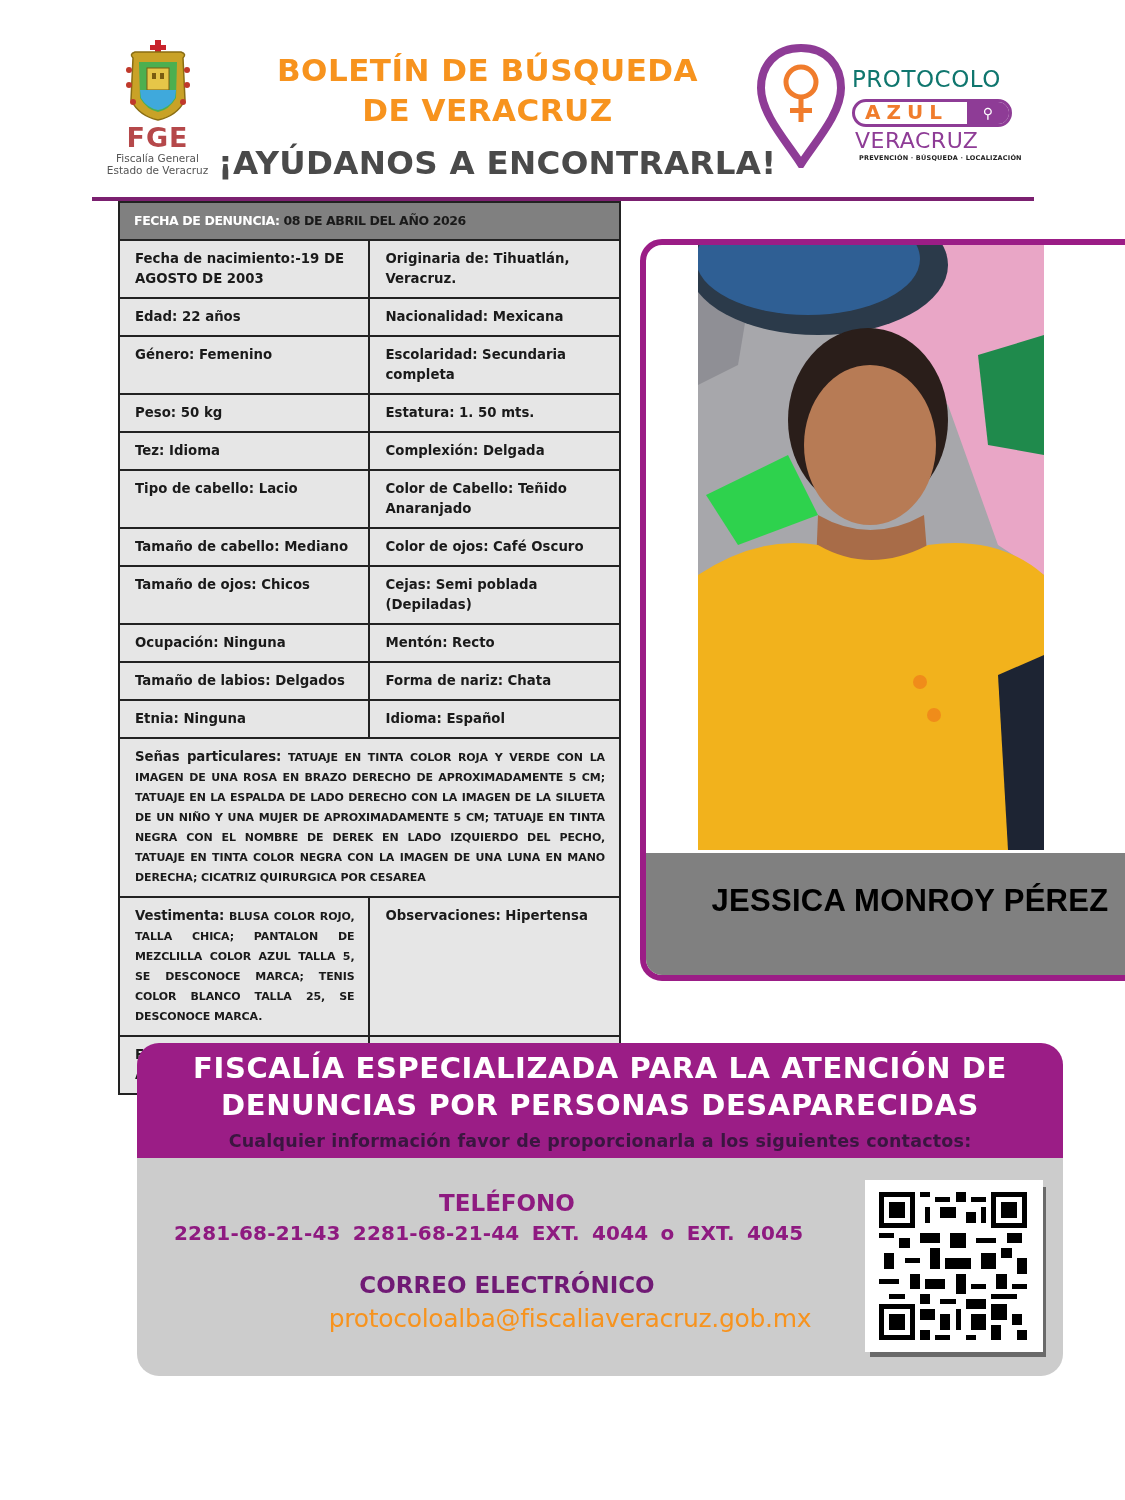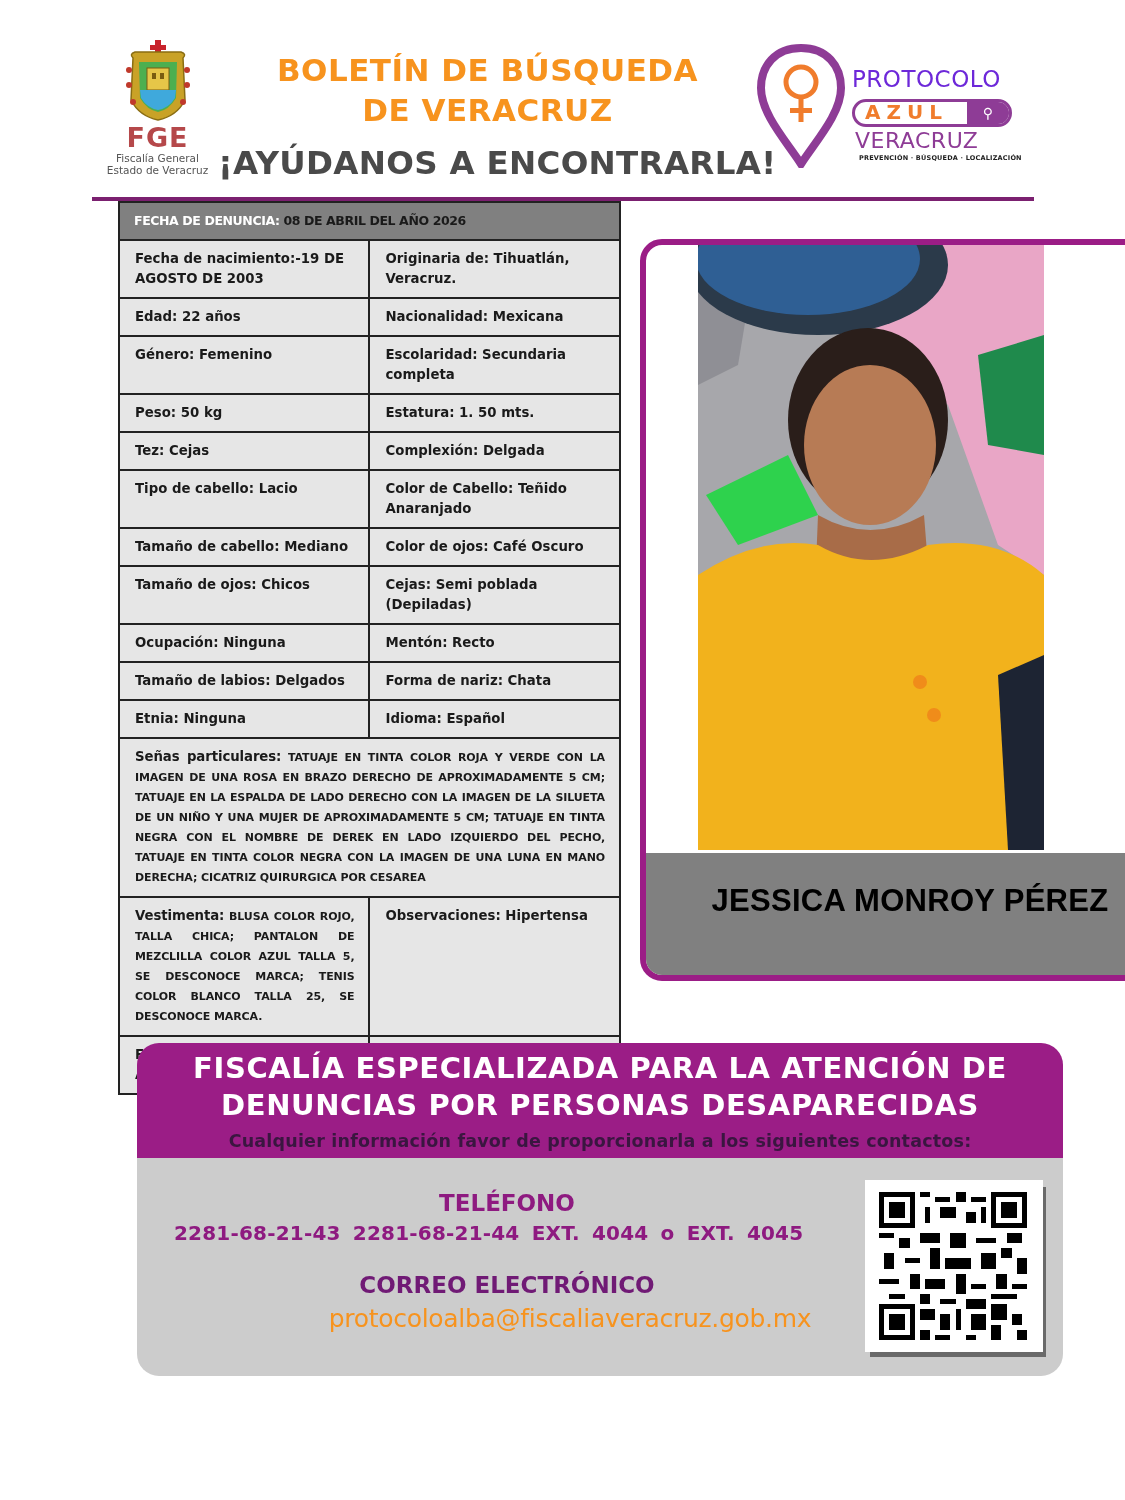--- a/index.html
+++ b/index.html
@@ -13,21 +13,21 @@
   .fge-mark { font-family: "DejaVu Sans", sans-serif; font-weight: bold; font-size: 27px; color: #b5484a; letter-spacing: 1px; line-height: 28px; margin-top: 2px; }
   .fge-sub { font-family: "DejaVu Sans", sans-serif; font-size: 10.5px; color: #555; line-height: 12px; }
 
   .title-1, .title-2 { position: absolute; left: 245px; width: 485px; text-align: center; font-family: "DejaVu Sans", sans-serif; font-weight: bold; color: #f7931e; font-size: 31px; letter-spacing: 0.5px; }
   .title-1 { top: 52px; }
   .title-2 { top: 92px; }
   .title-3 { position: absolute; left: 218px; top: 144px; font-family: "DejaVu Sans", sans-serif; font-weight: bold; color: #4a4a4a; font-size: 32.5px; letter-spacing: 0.3px; white-space: nowrap; }
 
   .alba-logo { position: absolute; left: 755px; top: 44px; width: 280px; height: 125px; }
   .alba-pin { position: absolute; left: 0; top: 0; width: 92px; height: 124px; }
-  .alba-word-top { position: absolute; left: 97px; top: 22px; font-family: "DejaVu Sans", sans-serif; font-size: 23px; color: #6d28d9; letter-spacing: 0.5px; }
+  .alba-word-top { position: absolute; left: 97px; top: 22px; font-family: "DejaVu Sans", sans-serif; font-size: 23px; color: #0f766e; letter-spacing: 0.5px; }
   .alba-pill { position: absolute; left: 97px; top: 55px; width: 160px; height: 28px; border: 3px solid #8e3c96; border-radius: 14px; overflow: hidden; }
   .alba-pill-text { position: absolute; left: 10px; top: -2px; font-family: "DejaVu Sans", sans-serif; font-weight: bold; font-size: 20px; color: #f07c2c; letter-spacing: 6px; }
   .alba-pill-search { position: absolute; right: 0; top: 0; width: 42px; height: 100%; background: #8e3c96; color: #fff; text-align: center; font-size: 14px; line-height: 22px; }
   .alba-word-bottom { position: absolute; left: 100px; top: 84px; font-family: "DejaVu Sans", sans-serif; font-size: 22px; color: #8e3c96; letter-spacing: 0.5px; }
   .alba-tagline { position: absolute; left: 104px; top: 110px; font-family: "DejaVu Sans", sans-serif; font-weight: bold; font-size: 6.5px; color: #222; letter-spacing: 0.2px; white-space: nowrap; }
 
   .divider { position: absolute; left: 92px; top: 197px; width: 942px; height: 4px; background: #7b2070; }
 
   
   .info-table { position: absolute; left: 118px; top: 201px; width: 503px; border-collapse: collapse; font-family: "DejaVu Sans", sans-serif; font-size: 13.3px; font-weight: bold; color: #1a1a1a; padding-left: 32px; }
@@ -131,21 +131,21 @@
   </tr>
   <tr>
     <td>Género: Femenino</td>
     <td>Escolaridad: Secundaria completa</td>
   </tr>
   <tr>
     <td>Peso: 50 kg</td>
     <td>Estatura: 1. 50 mts.</td>
   </tr>
   <tr>
-    <td>Tez: Cejas</td>
+    <td>Tez: Idioma</td>
     <td>Complexión: Delgada</td>
   </tr>
   <tr>
     <td>Tipo de cabello: Lacio</td>
     <td>Color de Cabello: Teñido Anaranjado</td>
   </tr>
   <tr>
     <td>Tamaño de cabello: Mediano</td>
     <td>Color de ojos: Café Oscuro</td>
   </tr>

